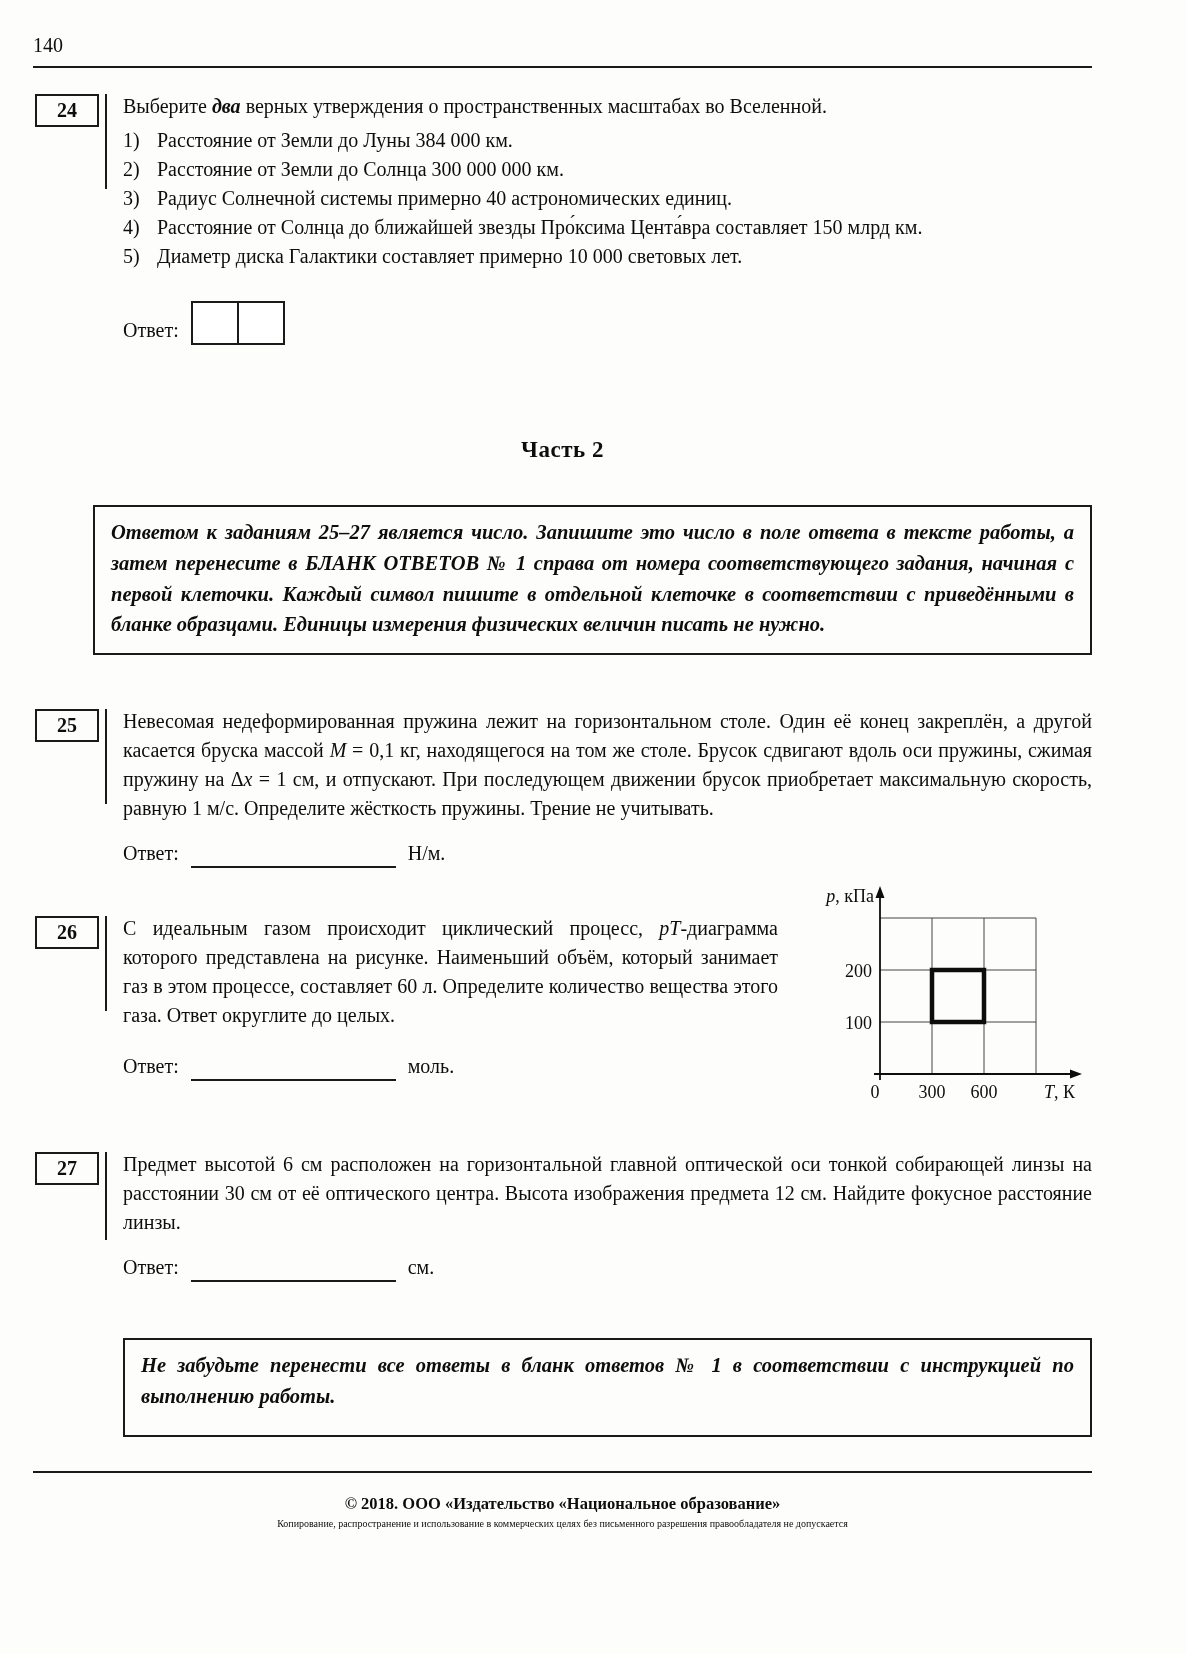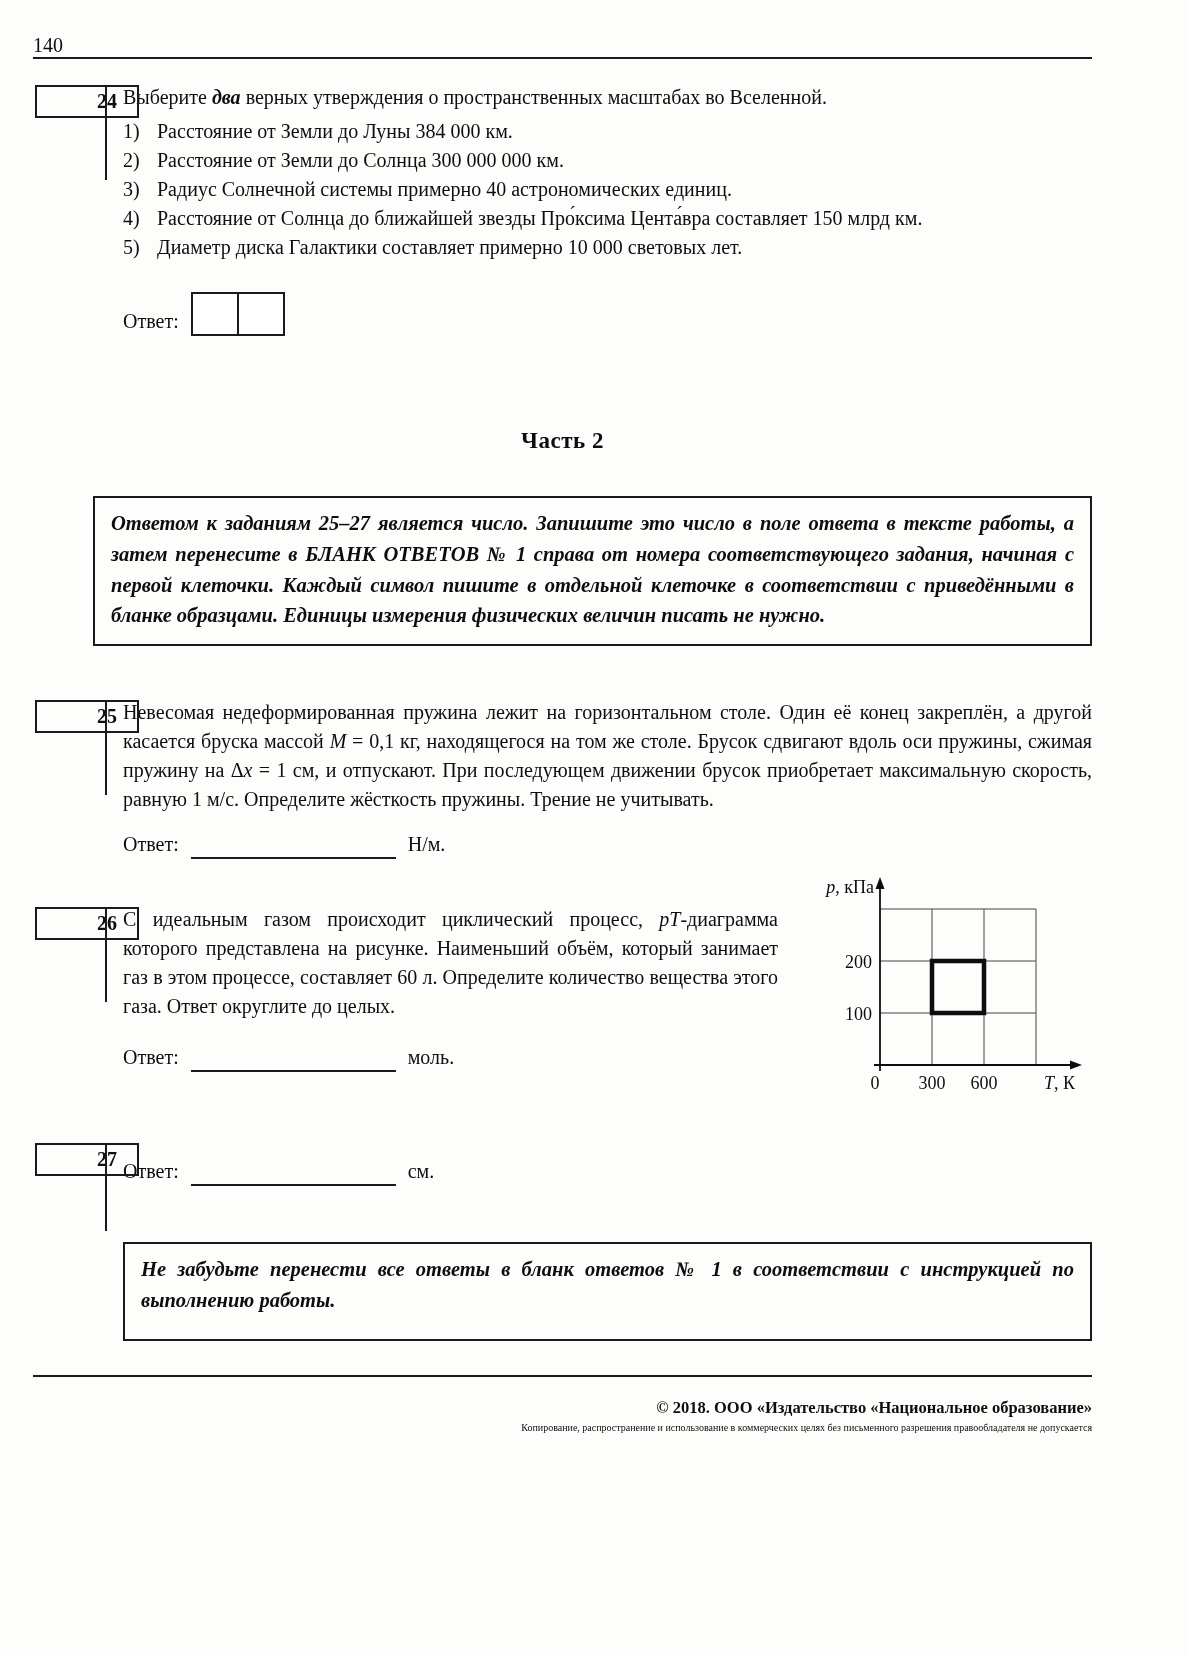--- a/index.html
+++ b/index.html
@@ -8,31 +8,31 @@
     background:#fdfdfc;
     font-family:"Liberation Serif","DejaVu Serif",serif;
     color:#0d0d0d;
     overflow:hidden;
     position:relative;
   }
   .page{padding:34px 95px 0 33px;}
 
   
   .hdr{display:flex;justify-content:space-between;align-items:flex-end;
-       border-bottom:2px solid #1a1a1a;}
+       border-bottom:2px solid #1a1a1a;padding-bottom:9px;}
   .hdr .pagenum{font-size:20px;}
   .hdr .booktitle{font-size:18px;letter-spacing:.5px;}
 
   
   .question{display:flex;align-items:flex-start;}
   .qcol{width:74px;flex-shrink:0;position:relative;align-self:stretch;}
   .qcol .vline{position:absolute;right:0;top:2px;height:95px;border-right:2px solid #1a1a1a;}
   .qbox{width:60px;height:29px;border:2px solid #1a1a1a;margin-left:2px;margin-top:2px;
         display:flex;align-items:center;justify-content:center;
-        font-weight:bold;font-size:20px;padding-left:40px;}
+        font-weight:bold;font-size:20px;}
   .qbody{flex:1;padding-left:16px;font-size:20px;line-height:1.45;text-align:justify;}
 
   .seg-i{font-style:italic;}
   .seg-bi{font-weight:bold;font-style:italic;}
 
   
   .options{margin-top:5px;}
   .orow{display:flex;}
   .onum{width:34px;flex-shrink:0;}
   .otext{flex:1;text-align:justify;}
@@ -62,21 +62,21 @@
   .q26-chart{flex:1;margin-top:-30px;display:flex;justify-content:flex-end;}
   svg text{font-family:"Liberation Serif","DejaVu Serif",serif;font-size:18px;fill:#0d0d0d;}
   svg .it{font-style:italic;}
 
   
   .note-box{margin-top:56px;margin-left:90px;border:2px solid #1a1a1a;
       padding:10px 16px 23px;font-size:20.5px;font-weight:bold;font-style:italic;
       line-height:1.5;text-align:justify;}
 
   
-  .footer{margin-top:34px;border-top:2px solid #1a1a1a;padding-top:21px;text-align:right;}
+  .footer{margin-top:34px;border-top:2px solid #1a1a1a;padding-top:21px;text-align:center;}
   .footer .f1{font-size:16.5px;font-weight:bold;margin-bottom:4px;}
   .footer .f2{font-size:10px;}
 </style>
 </head>
 <body>
 
 <div class="page">
 
   <div class="hdr">
     <span class="pagenum">140</span>
@@ -190,20 +190,21 @@
       </div>
     </div>
   </div>
 
   <div class="question q27">
     <div class="qcol">
       <div class="qbox">27</div>
       <div class="vline" style="height:88px"></div>
     </div>
     <div class="qbody">
+      <p style="margin:0">Предмет высотой 6 см расположен на горизонтальной главной оптической оси тонкой собирающей линзы на расстоянии 30 см от её оптического центра. Высота изображения предмета 12 см. Найдите фокусное расстояние линзы.</p>
       <div class="answer-row inline">
         <span class="answer-label">Ответ:</span>
         <span class="blank"></span>
         <span>см.</span>
       </div>
     </div>
   </div>
 
   <div class="note-box">
     <span>Не забудьте перенести все ответы в бланк ответов № 1 в соответствии с инструкцией по выполнению работы.</span>

